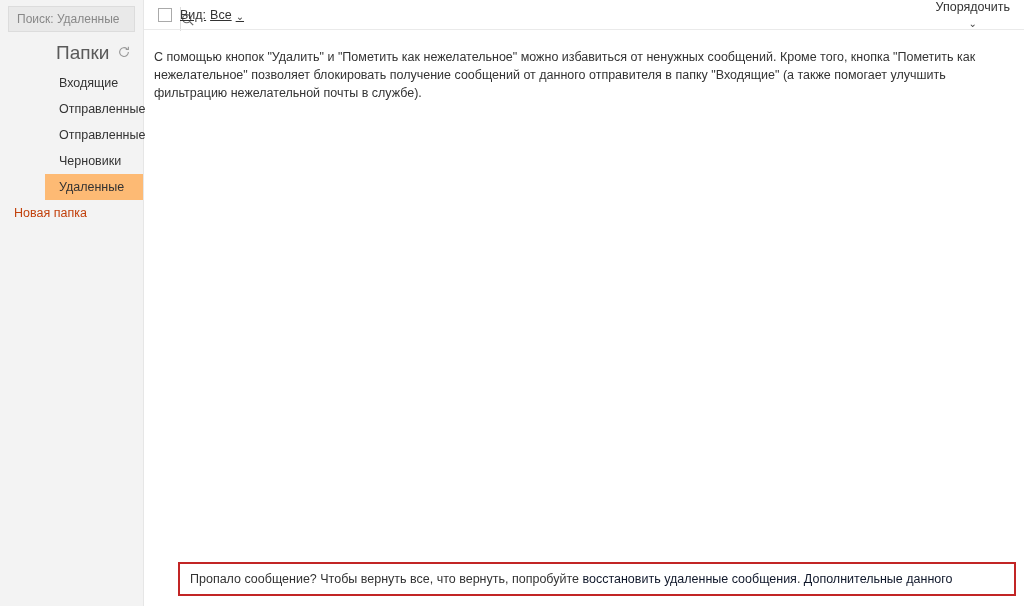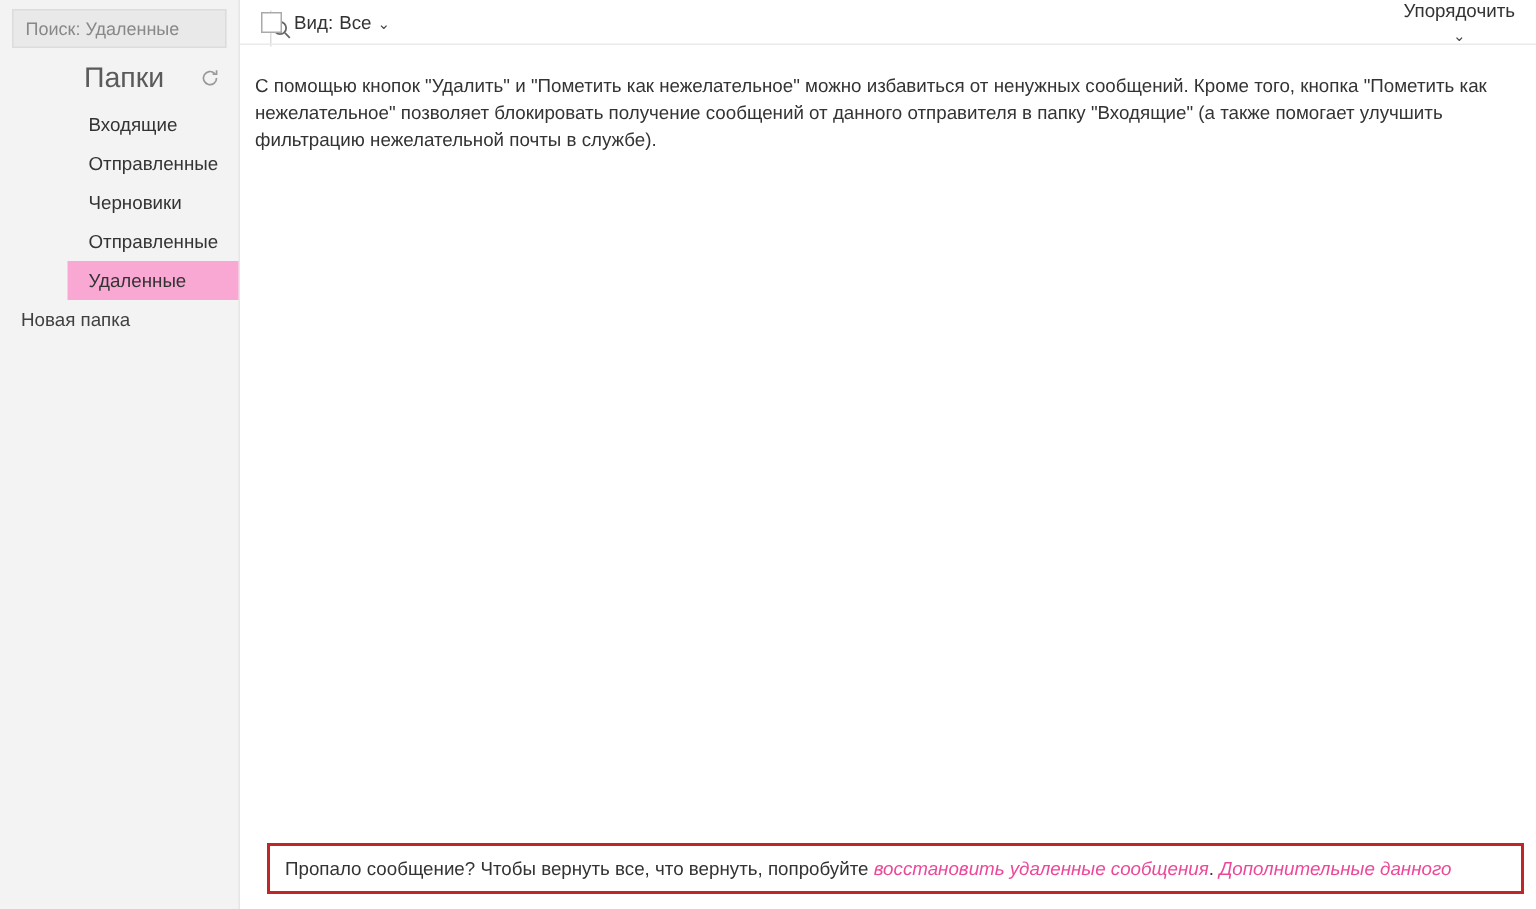--- a/index.html
+++ b/index.html
@@ -12,21 +12,21 @@
     overflow: hidden;
   }
   .app {
     display: flex;
     width: 1024px;
     height: 606px;
     position: relative;
   }
   
   .sidebar {
-    width: 160px;
+    width: 144px;
     background: #f3f3f3;
     border-right: 1px solid #e6e6e6;
     display: flex;
     flex-direction: column;
     padding: 6px 0 0 0;
   }
   .search-row {
     display: flex;
     align-items: center;
     margin: 0 8px 8px 8px;
@@ -72,25 +72,25 @@
     font-size: 14px;
   }
   .folder-list { }
   .folder-item {
     padding: 6px 14px;
     font-size: 12.5px;
     color: #333;
     cursor: pointer;
     margin-left: 45px;
   }
-  .folder-item.selected { background: #f9a8d4; }
+  .folder-item.selected { background: #fdba74; }
   .new-folder {
     padding: 6px 14px;
     font-size: 12.5px;
-    color: #404040;
+    color: #c2410c;
     cursor: pointer;
   }
 
   
   .main {
     flex: 1;
     position: relative;
     display: flex;
     flex-direction: column;
   }
@@ -113,20 +113,21 @@
     background: #fff;
     cursor: pointer;
   }
   .view-label {
     font-size: 12.5px;
     color: #333;
     display: flex;
     align-items: flex-end;
     gap: 4px;
     cursor: pointer;
+    text-decoration: underline;
   }
   .chev {
     display: inline-block;
     font-size: 10px;
     color: #444;
   }
   .toolbar-right {
     margin-left: auto;
     display: flex;
     align-items: center;
@@ -153,24 +154,23 @@
     left: 178px;
     right: 8px;
     bottom: 10px;
     border: 2px solid #c22525;
     padding: 8px 10px;
     font-size: 12.5px;
     color: #333;
     background: #fff;
   }
   .footer-bar a {
-    color: #ec4899;
+    color: #0f172a;
     text-decoration: none;
     cursor: pointer;
-    font-style: italic;
   }
 </style>
 </head>
 <body>
 
 <div class="app">
 
   <aside class="sidebar">
     <div class="search-row">
       <input type="text" placeholder="Поиск: Удаленные" style="">
@@ -188,22 +188,22 @@
         <svg width="14" height="14" viewBox="0 0 16 16" fill="none" stroke="currentColor" stroke-width="1.3">
           <path d="M13 8a5 5 0 1 1-1.5-3.5"></path>
           <path d="M13 2v3h-3"></path>
         </svg>
       </div>
     </div>
 
     <div class="folder-list">
       <div class="folder-item">Входящие</div>
       <div class="folder-item">Отправленные</div>
+      <div class="folder-item">Отправленные</div>
       <div class="folder-item">Черновики</div>
-      <div class="folder-item">Отправленные</div>
       <div class="folder-item selected">Удаленные</div>
       <div class="new-folder">Новая папка</div>
     </div>
   </aside>
 
   <main class="main">
     <div class="toolbar">
       <div class="toolbar-left">
         <div class="checkbox"></div>
         <div class="view-label">

